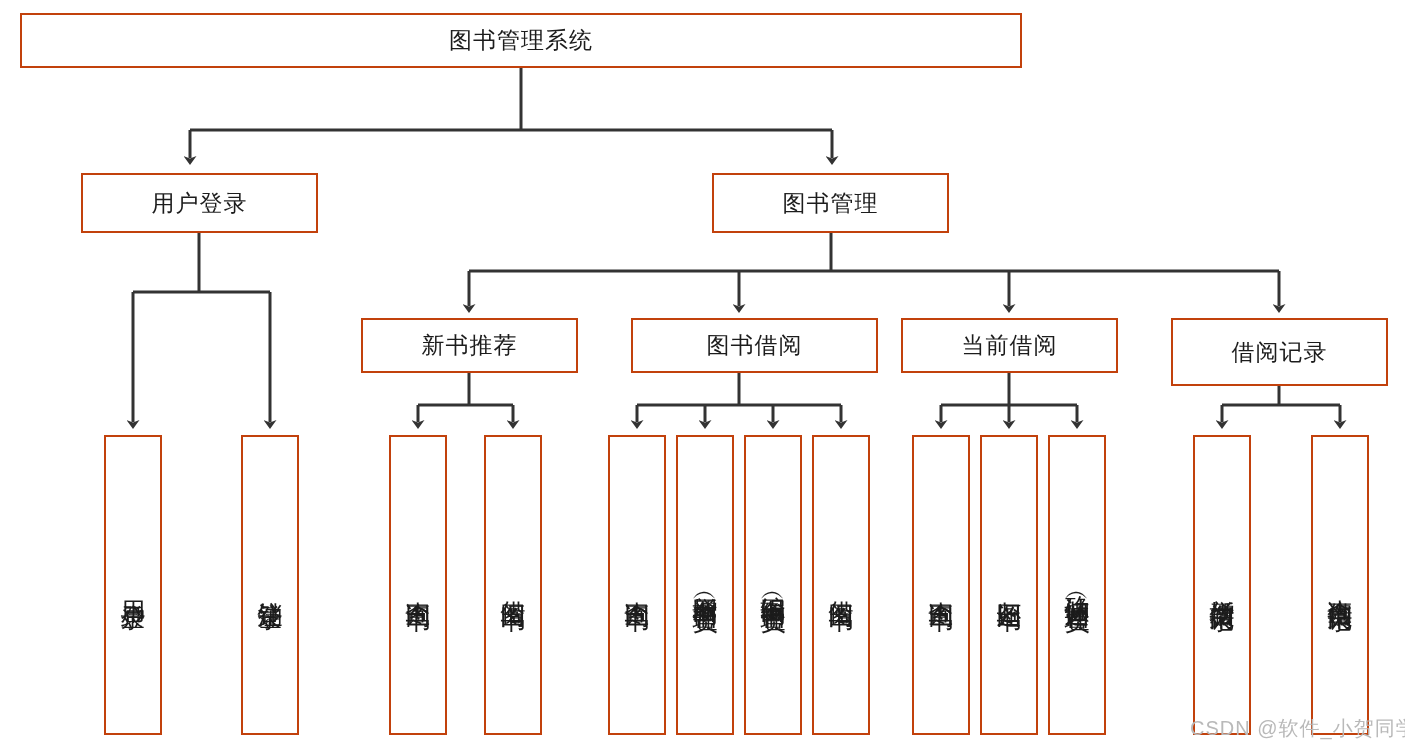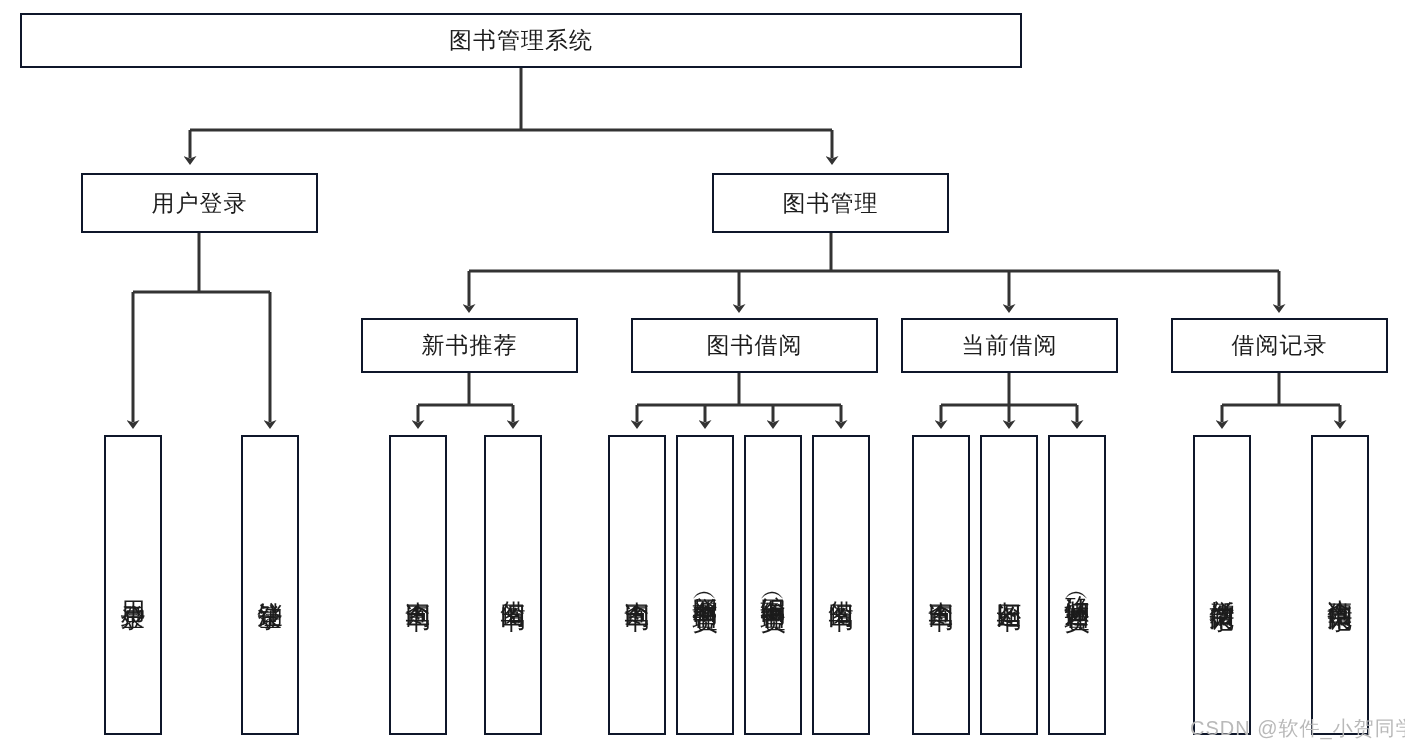--- a/index.html
+++ b/index.html
@@ -21,21 +21,21 @@
     position: absolute;
     left: 0;
     top: 0;
     width: 1405px;
     height: 747px;
     pointer-events: none;
   }
   .node {
     position: absolute;
     box-sizing: border-box;
-    border: 2px solid #0f172a;
+    border: 2px solid #c2410c;
     background: #ffffff;
     display: flex;
     align-items: center;
     justify-content: center;
     color: #1c1c1c;
   }
   .node.horiz {
     font-size: 23px;
     letter-spacing: 1px;
   }
@@ -131,21 +131,21 @@
 
   <div class="node horiz" style="left:712px; top:173px; width:237px; height:60px;">
     <span class="txt">图书管理</span>
   </div>
   <div class="node horiz" style="left:631px; top:318px; width:247px; height:55px;">
     <span class="txt">图书借阅</span>
   </div>
   <div class="node horiz" style="left:901px; top:318px; width:217px; height:55px;">
     <span class="txt">当前借阅</span>
   </div>
-  <div class="node horiz" style="left:1171px; top:318px; width:217px; height:55px;text-align:center;">
+  <div class="node horiz" style="left:1171px; top:318px; width:217px; height:68px;text-align:center;">
     <span class="txt">借阅记录</span>
   </div>
 
   <div class="node vert" style="left:104px; top:435px; width:58px; height:300px;">
     <span class="txt">用户登录</span>
   </div>
   <div class="node vert" style="left:241px; top:435px; width:58px; height:300px;">
     <span class="txt">注销登录</span>
   </div>
 

